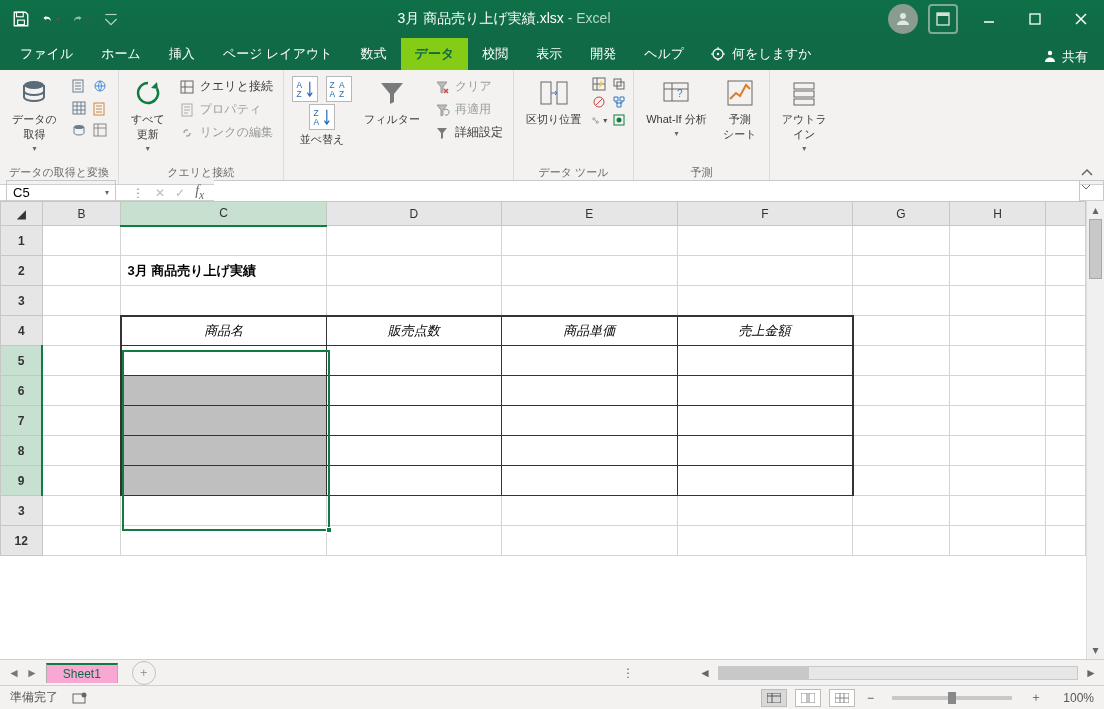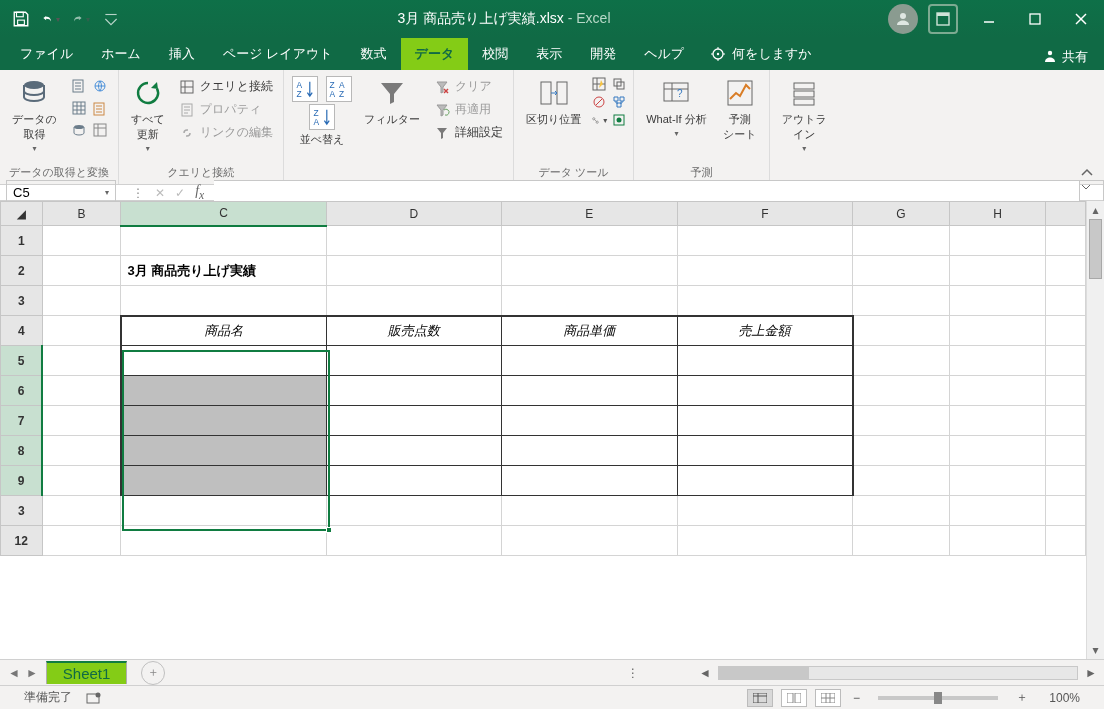--- a/index.html
+++ b/index.html
@@ -78,28 +78,28 @@
 .sel-head-c { background:#c8e0d0 !important; border-bottom:2px solid #107c41 !important;}
 .sel-head-r { background:#c8e0d0 !important; border-right:2px solid #107c41 !important;}
 
 .vscroll { width:18px; background:#f0f0f0; border-left:1px solid #dcdcdc; display:flex; flex-direction:column; align-items:center;}
 .vscroll .arrow { height:18px; width:100%; display:flex; align-items:center; justify-content:center; color:#666;}
 .vscroll .track { flex:1; width:100%; position:relative;}
 .vscroll .thumb { position:absolute; top:0; left:2px; right:2px; height:60px; background:#c8c8c8; border:1px solid #a8a8a8;}
 
 .sheettabs { height:26px; border-top:1px solid #d0d0d0; display:flex; align-items:center; background:#f3f2f1;}
 .navarrows { display:flex; padding:0 8px; gap:6px; color:#777;}
-.sheettab { border:1px solid #aeaeae; border-bottom:0; background:#84cc16; padding:2px 16px; font-size:15px; color:#106a45; border-top:2px solid #107c41;}
+.sheettab { border:1px solid #aeaeae; border-bottom:0; background:#f9a8d4; padding:2px 16px; font-size:12px; color:#106a45; border-top:2px solid #107c41;}
 .addsheet { width:24px; height:24px; border:1px solid #c0c0c0; border-radius:50%; display:flex; align-items:center; justify-content:center; margin-left:14px; color:#888;}
 .hscroll { flex:1; display:flex; align-items:center; justify-content:flex-end; padding-right:4px;}
 .hscroll .track { flex:0 0 360px; height:14px; background:#e7e7e7; border:1px solid #c8c8c8; margin:0 4px; position:relative;}
 .hscroll .thumb { position:absolute; left:0; top:0; bottom:0; width:90px; background:#c8c8c8;}
 .hscroll .btn, .sheettabs .splitdots { width:18px; text-align:center; color:#666;}
 
-.status { height:24px; border-top:1px solid #d0d0d0; background:#f3f2f1; display:flex; align-items:center; font-size:12px; color:#555; padding:0 24px; gap:14px;}
+.status { height:24px; border-top:1px solid #d0d0d0; background:#f3f2f1; display:flex; align-items:center; font-size:12px; color:#555; padding:0 10px; gap:14px;}
 .status .right { margin-left:auto; display:flex; align-items:center; gap:8px;}
 .viewbtn { width:26px; height:18px; border:1px solid #bcbcbc; display:flex; align-items:center; justify-content:center; background:#fff;}
 .viewbtn.active { background:#d9d9d9;}
 .zoomtrack { width:120px; height:4px; background:#c8c8c8; position:relative; margin:0 6px;}
 .zoomtrack .tick { position:absolute; left:50%; top:-3px; width:1px; height:10px; background:#888;}
 .zoomtrack .knob { position:absolute; left:50%; top:-4px; width:8px; height:12px; background:#888; transform:translateX(-50%);}
 .drop::after{content:"▾"; font-size:8px; color:#555; margin-left:3px;}
 svg { display:block;}
 </style>
 </head>

